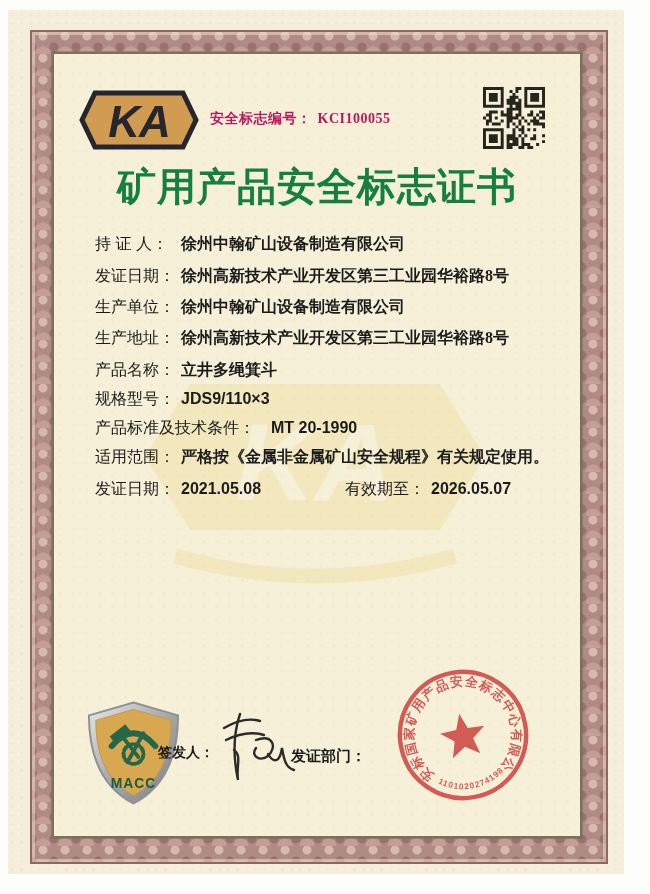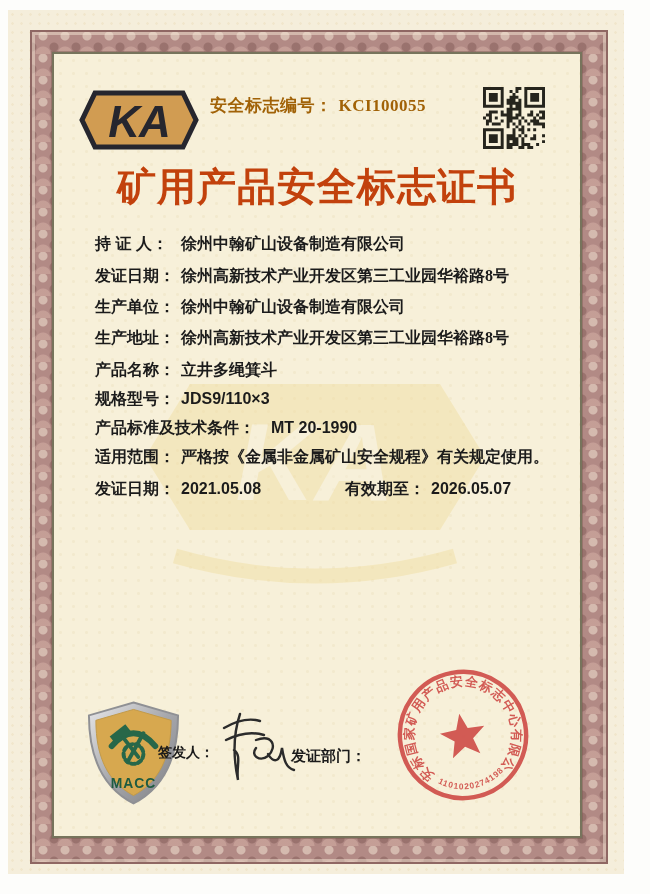--- a/index.html
+++ b/index.html
@@ -13,26 +13,26 @@
       radial-gradient(circle 8px at 0px 15px, rgba(138,99,95,.6) 4px, transparent 5px),
       radial-gradient(circle 8px at 22px 15px, rgba(138,99,95,.6) 4px, transparent 5px),
       radial-gradient(circle 11px at 11px 22px, rgba(199,160,152,.9) 7px, transparent 8px);
     background-size:22px 22px;border:2px solid #8f6763;box-shadow:inset 0 0 0 3px rgba(243,230,212,.5);}
   .panel{position:absolute;left:52px;top:52px;width:530px;height:786px;background:#f7f0d9;
     border:2px solid #77745c;box-shadow:0 0 0 1px rgba(120,90,80,.45);
     background-image:radial-gradient(rgba(213,191,140,.14) 1.2px,transparent 2px);background-size:13px 13px;box-sizing:border-box;}
   .abs{position:absolute;}
   .wm{position:absolute;pointer-events:none;}
   .ka-badge{left:78px;top:88px;width:122px;height:64px;}
-  .hdr-line{left:210px;top:94px;width:250px;font-size:17px;font-weight:700;color:#a16207;letter-spacing:.5px;white-space:nowrap;}
+  .hdr-line{left:210px;top:110px;width:250px;font-size:14px;font-weight:700;color:#be185d;letter-spacing:.5px;white-space:nowrap;}
   .hdr-line .num{font-family:"Liberation Serif","DejaVu Serif",serif;margin-left:6px;}
   .qr{left:482px;top:87px;width:64px;height:62px;}
-  .title{left:52px;top:160px;width:530px;text-align:center;font-size:39px;font-weight:800;color:#c2410c;letter-spacing:1px;font-family:"Liberation Serif","DejaVu Serif",serif;}
+  .title{left:52px;top:160px;width:530px;text-align:center;font-size:39px;font-weight:800;color:#15803d;letter-spacing:1px;font-family:"Liberation Serif","DejaVu Serif",serif;}
   .row{position:absolute;left:95px;width:470px;font-size:16px;color:#1b1b1b;white-space:nowrap;}
-  .row .lbl{display:inline-block;width:82px;font-family:"Liberation Sans","DejaVu Sans",sans-serif;font-weight:700;}
+  .row .lbl{display:inline-block;width:82px;font-family:"Liberation Sans","DejaVu Sans",sans-serif;font-weight:400;}
   .row .lbl.auto{width:auto;margin-right:12px;}
   .row .val{font-weight:700;}
   .row .val.kai{font-family:"Liberation Serif","DejaVu Serif",serif;}
   .row .val.num{font-family:"Liberation Sans","DejaVu Sans",sans-serif;font-weight:700;}
   .row .val.w{display:inline-block;width:160px;}
   .r1{top:234px}.r2{top:266px}.r3{top:297px}.r4{top:328px}.r5{top:360px}
   .r6{top:389px}.r7{top:418px}.r8{top:447px}.r9{top:479px}.r10{top:509px}
   .statement{left:72px;top:596px;width:500px;font-size:14px;line-height:17.6px;color:#1c1c1c;
     text-indent:3.2em;text-align:justify;font-weight:600;letter-spacing:.2px;}
   .macc{left:84px;top:700px;width:99px;height:106px;}

